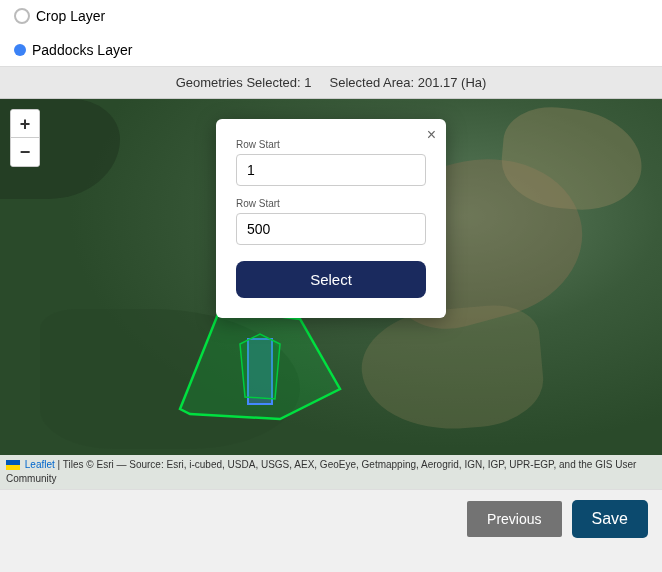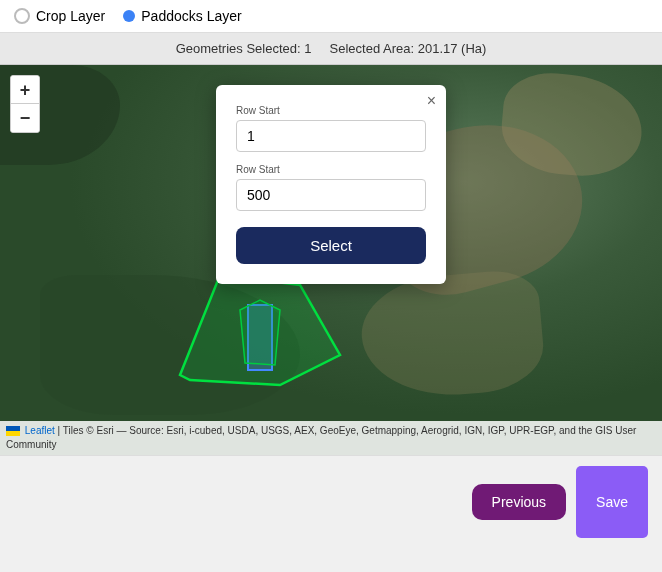--- a/index.html
+++ b/index.html
@@ -12,20 +12,21 @@
       overflow: hidden;
     }
 
     
     .layer-toggle-bar {
       display: flex;
       gap: 18px;
       padding: 8px 14px;
       background: #fff;
       border-bottom: 1px solid #ddd;
+      flex-direction: column;
     }
     .layer-option {
       display: flex;
       align-items: center;
       gap: 6px;
       cursor: pointer;
     }
     .radio-circle {
       width: 16px;
       height: 16px;
@@ -232,35 +233,35 @@
     .bottom-bar {
       display: flex;
       justify-content: flex-end;
       align-items: center;
       gap: 10px;
       padding: 10px 14px;
       background: #f0f0f0;
       border-top: 1px solid #ddd;
     }
     .btn-previous {
-      background: #701a75;
+      background: #737373;
       color: #fff;
       border: none;
-      border-radius: 10px;
+      border-radius: 2px;
       padding: 10px 20px;
       font-size: 14px;
       cursor: pointer;
     }
     .btn-save {
-      background: #8b5cf6;
+      background: #0c4a6e;
       color: #fff;
       border: none;
       border-radius: 5px;
-      padding: 28px 20px;
-      font-size: 14px;
+      padding: 10px 20px;
+      font-size: 16px;
       cursor: pointer;
     }
   </style>
 </head>
 <body>
 
 <div class="layer-toggle-bar">
   <div class="layer-option">
     <div class="radio-circle unselected"></div>
     <span>Crop Layer</span>

